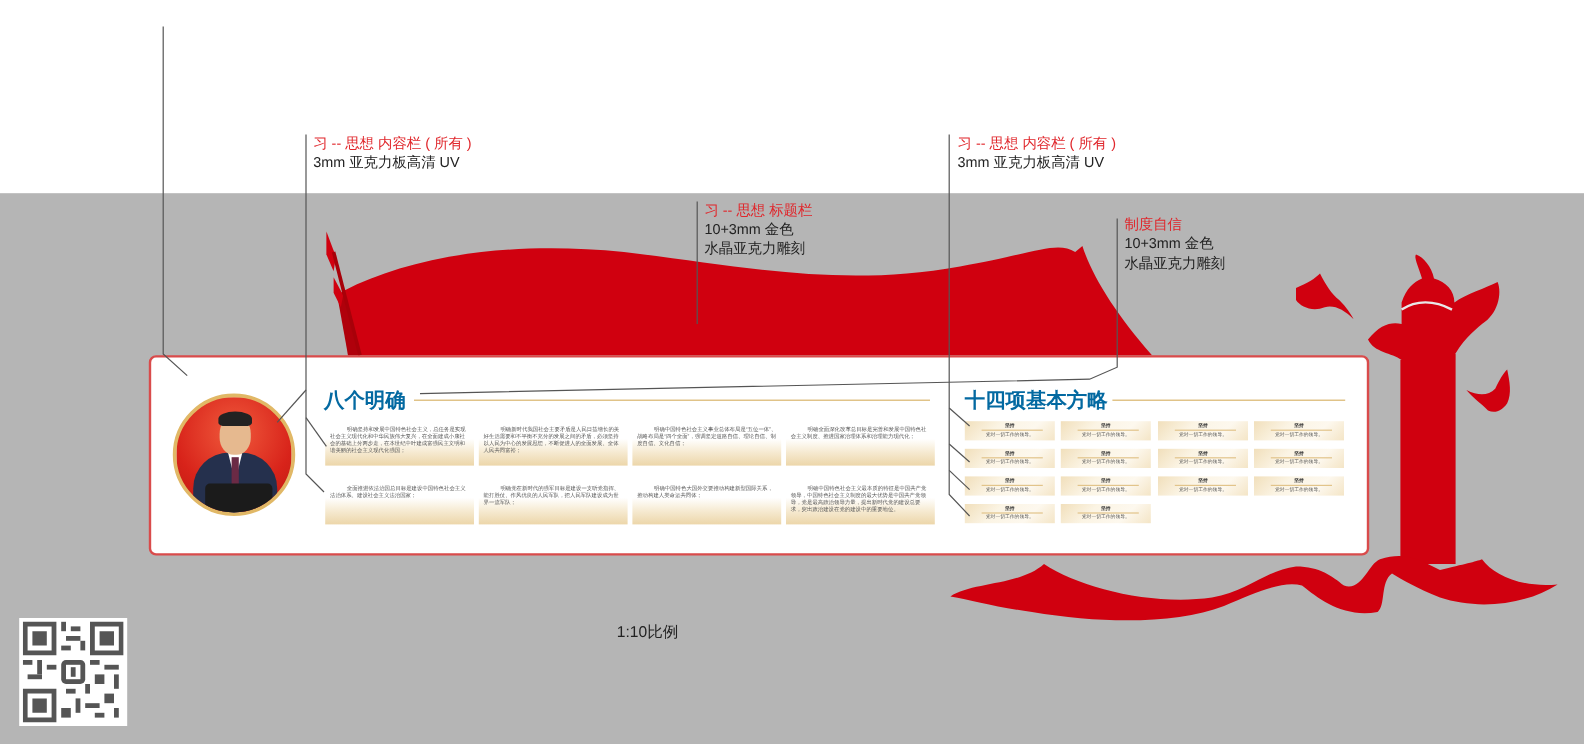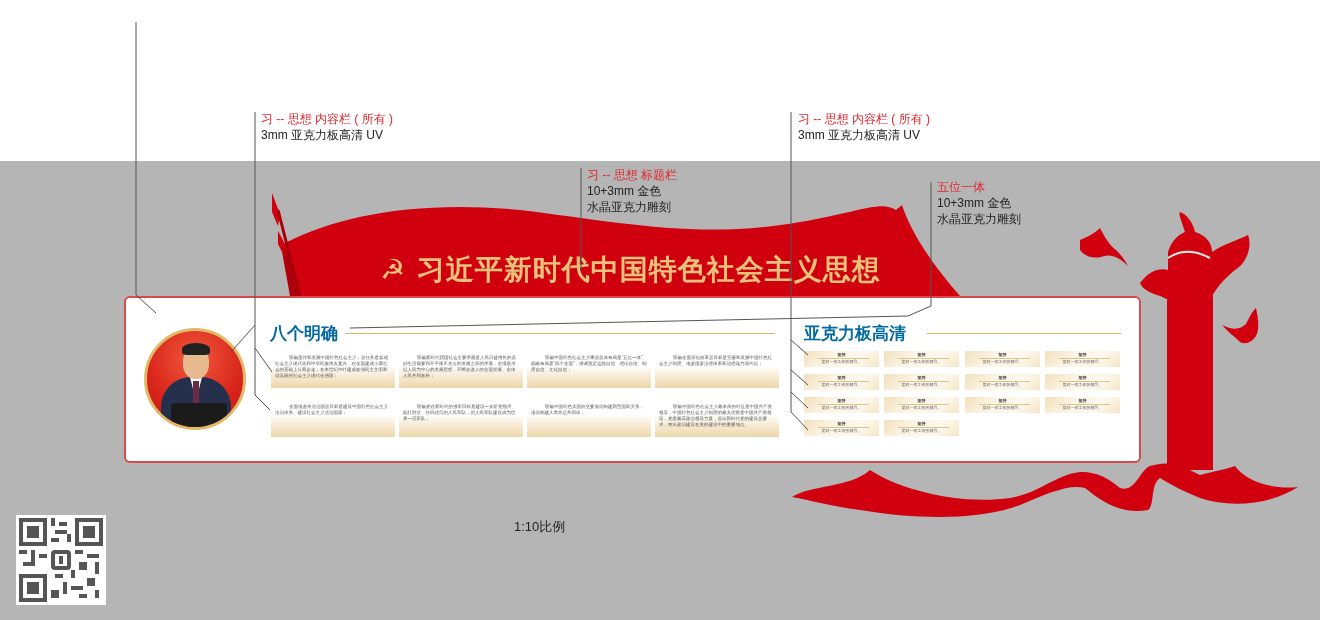--- a/index.html
+++ b/index.html
@@ -55,23 +55,20 @@
     <g>
       <path d="M1080,240 C1090,236 1096,232 1100,228 C1104,236 1110,246 1116,250 C1122,256 1126,262 1128,266 C1120,258 1112,254 1104,256 C1094,260 1084,256 1080,250 Z" fill="#d0000f"></path>
       <path d="M1222,325 C1232,330 1240,330 1246,324 C1250,316 1252,312 1256,308 C1258,318 1260,328 1256,336 C1252,342 1246,345 1240,342 C1234,336 1228,332 1222,325 Z" fill="#d0000f"></path>
     </g>
 
     <g>
       <path d="M792,497 C810,485 850,488 870,470 C900,490 960,505 1010,498 C1040,493 1055,475 1080,472 C1100,472 1110,480 1120,488 C1135,493 1140,470 1150,466 C1170,460 1180,465 1200,475 C1220,470 1230,468 1235,466 C1245,480 1270,490 1298,487 C1270,505 1230,508 1200,498 C1180,490 1170,484 1160,478 C1150,485 1155,505 1148,510 C1120,515 1100,500 1085,488 C1070,484 1050,492 1020,505 C980,520 920,520 860,510 C830,506 810,500 792,497 Z" fill="#d0000f"></path>
     </g>
   </svg>
 
-  <div class="banner-title">
-    <span>☭ </span><span>习近平新时代中国特色社会主义思想</span>
-  </div>
 
   <div class="panel"></div>
 
   <div class="portrait">
     <div class="suit"></div>
       <div class="shirt"></div>
       <div class="tie"></div>
     <div class="head"></div>
       <div class="hair"></div>
       <div class="mics"></div>
@@ -98,21 +95,21 @@
   <div class="card" style="left:399px;top:400px;">
       <p>明确党在新时代的强军目标是建设一支听党指挥、能打胜仗、作风优良的人民军队，把人民军队建设成为世界一流军队；</p>
     </div>
   <div class="card" style="left:527px;top:400px;">
       <p>明确中国特色大国外交要推动构建新型国际关系，推动构建人类命运共同体；</p>
     </div>
   <div class="card" style="left:655px;top:400px;">
       <p>明确中国特色社会主义最本质的特征是中国共产党领导，中国特色社会主义制度的最大优势是中国共产党领导，党是最高政治领导力量，提出新时代党的建设总要求，突出政治建设在党的建设中的重要地位。</p>
     </div>
 
-  <div class="sec-title" style="left:804px;top:322px;">亚克力板高清</div>
+  <div class="sec-title" style="left:804px;top:322px;">十四项基本方略</div>
   <div class="gold-rule" style="left:927px;top:333px;width:194px;"></div>
 
   <div class="tile" style="left:804px;top:351px;">
       <div class="t">坚持</div>
       <div class="rule"></div>
       <div class="d">党对一切工作的领导。</div>
     </div>
   <div class="tile" style="left:884px;top:351px;">
       <div class="t">坚持</div>
       <div class="rule"></div>
@@ -204,21 +201,21 @@
   <div class="ann" style="left:798px;top:111px;">
     <span class="line red">习 -- 思想 内容栏 ( 所有 )</span>
     <span class="line">3mm 亚克力板高清 UV</span>
   </div>
   <div class="ann" style="left:587px;top:167px;">
     <span class="line red">习 -- 思想 标题栏</span>
     <span class="line">10+3mm 金色</span>
     <span class="line">水晶亚克力雕刻</span>
   </div>
   <div class="ann" style="left:937px;top:179px;">
-    <span class="line red">五位一体</span>
+    <span class="line red">制度自信</span>
     <span class="line">10+3mm 金色</span>
     <span class="line">水晶亚克力雕刻</span>
   </div>
 
   <div class="scale">1:10比例</div>
 
   <div class="qr">
     <svg width="84" height="84" viewBox="0 0 21 21">
       <rect width="21" height="21" fill="#fff"></rect>
       <g fill="#555">

